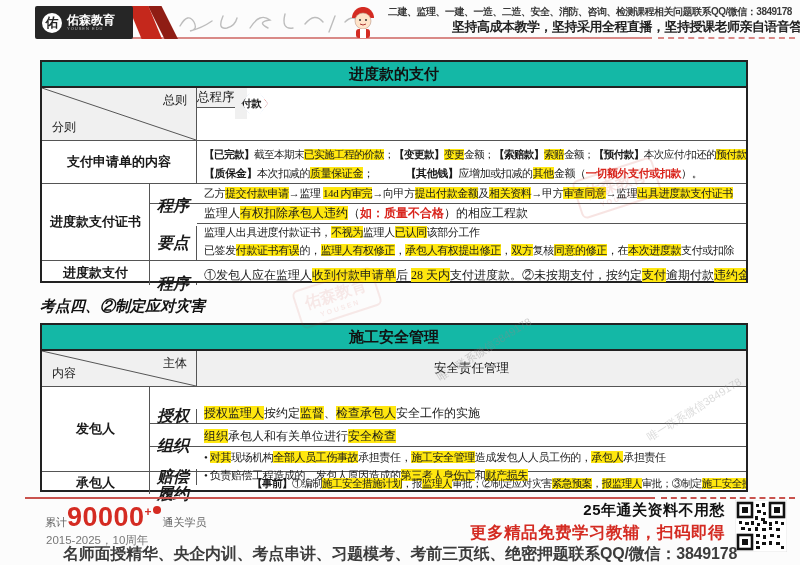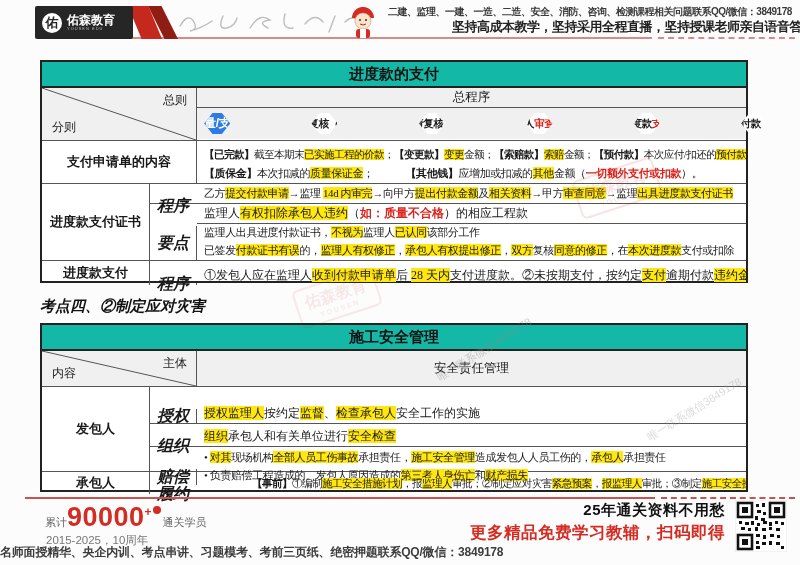--- a/index.html
+++ b/index.html
@@ -86,21 +86,21 @@
   .ftr-count{font-size:27px;font-weight:bold;color:#d42b22;line-height:27px;letter-spacing:.5px;}
   .ftr-sup{font-size:12px;font-weight:bold;color:#d42b22;position:relative;top:-10px;}
   .ftr-badge{width:8px;height:8px;border-radius:50%;background:#d42b22;display:inline-block;
     position:relative;top:-12px;margin-left:1px;}
   .ftr-members{font-size:11px;color:#666;margin-left:2px;}
   .ftr-years{left:46px;top:533px;font-size:11.5px;color:#777;font-family:"Liberation Sans",sans-serif;}
   .ftr-right{right:75px;top:501px;text-align:right;font-family:"Liberation Sans",sans-serif;}
   .ftr-r1{font-size:15px;font-weight:bold;color:#111;letter-spacing:.5px;}
   .ftr-r2{font-size:16.5px;font-weight:bold;color:#d42b22;margin-top:2px;letter-spacing:.5px;}
   .qr{right:13px;top:500px;}
-  .ftr-bottom{left:0;top:544px;width:800px;font-size:12px;font-weight:bold;
+  .ftr-bottom{left:0;top:544px;width:800px;text-align:center;font-size:16px;font-weight:bold;
     color:#3c3c3c;font-family:"Liberation Sans",sans-serif;letter-spacing:-0.2px;}
 
   
   .stamp{border:2px solid #c5281c;border-radius:6px;color:#c5281c;text-align:center;
     font-weight:bold;font-family:"Liberation Sans",sans-serif;padding:4px 8px;
     transform:rotate(-18deg);opacity:.12;pointer-events:none;}
   .stamp .big{font-size:16px;}
   .stamp .small{font-size:7px;letter-spacing:2px;}
   .wm-gray{color:#8a8a8a;font-size:11px;font-family:"Liberation Sans",sans-serif;
     transform:rotate(-32deg);opacity:.4;pointer-events:none;white-space:nowrap;}
@@ -142,21 +142,21 @@
   <div class="t-title">进度款的支付</div>
 
   <div class="row" style="height:52px;">
     <div class="cell br grayed corner" style="width:155px;">
       <svg class="diag">
           <line x1="0" y1="0" x2="100%" y2="100%" stroke="#555" stroke-width="1"></line>
         </svg>
       <span class="tr">总则</span>
       <span class="bl">分则</span>
     </div>
-    <div style="flex:1;display:flex;flex-direction:column;">
+    <div style="flex:1;display:flex;flex-direction:row;">
       <div class="cell bb grayed" style="height:20px;display:flex;align-items:center;justify-content:center;font-size:12.5px;">总程序</div>
       <div class="cell grayed flowrow" style="height:31px;">
         <div class="chev primary">
             <div class="chev-border"></div>
             <div class="chev-fill">
               <span>计量/支付</span>
             </div>
           </div>
         <div class="chev">
             <div class="chev-border"></div>

